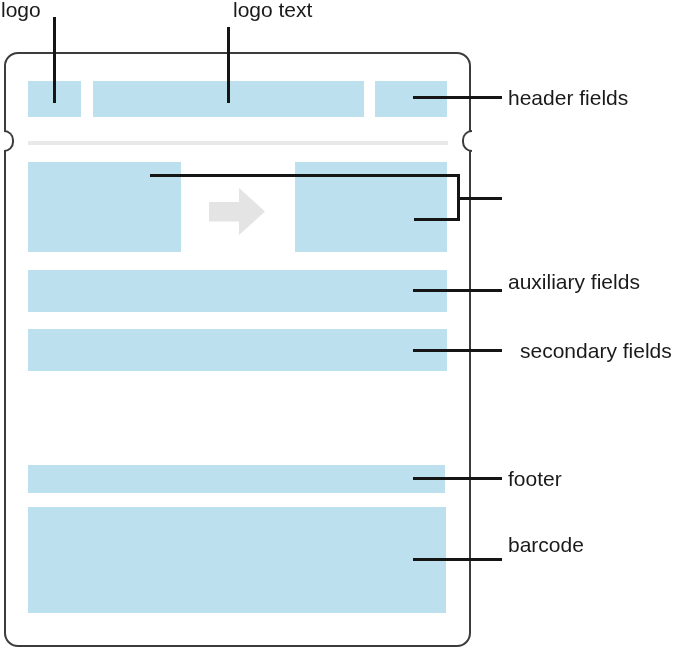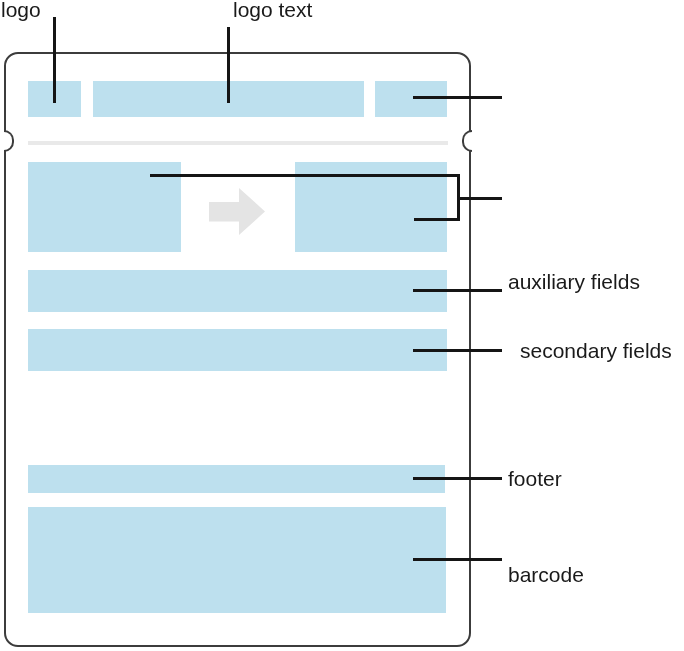--- a/index.html
+++ b/index.html
@@ -66,21 +66,21 @@
   #hl-barcode{left:413px;top:558px;width:89px;}
 
   
   #lbl-logo{left:1px;top:-2px;}
   #lbl-logotext{left:233px;top:-2px;}
   #lbl-header{left:508px;top:86px;}
   #lbl-primary{left:508px;top:187px;}
   #lbl-aux{left:508px;top:270px;}
   #lbl-secondary{left:520px;top:339px;}
   #lbl-footer{left:508px;top:467px;text-align:center;}
-  #lbl-barcode{left:508px;top:563px;}
+  #lbl-barcode{left:508px;top:533px;}
 </style>
 </head>
 <body>
 
 <div class="stage">
 
   <div class="label" id="lbl-logo">logo</div>
   <div class="label" id="lbl-logotext">logo text</div>
 
   <div class="card">
@@ -110,18 +110,19 @@
   <div class="cl hline" id="hl-header"></div>
   <div class="cl hline" id="pb-top"></div>
   <div class="cl vline" id="pb-right"></div>
   <div class="cl hline" id="pb-bottom"></div>
   <div class="cl hline" id="pb-mid"></div>
   <div class="cl hline" id="hl-aux"></div>
   <div class="cl hline" id="hl-secondary"></div>
   <div class="cl hline" id="hl-footer"></div>
   <div class="cl hline" id="hl-barcode"></div>
 
+  <div class="label" id="lbl-header">header fields</div>
   <div class="label" id="lbl-aux">auxiliary fields</div>
   <div class="label" id="lbl-secondary">secondary fields</div>
   <div class="label" id="lbl-footer">footer</div>
   <div class="label" id="lbl-barcode">barcode</div>
 
 </div>
 
 </body></html>

